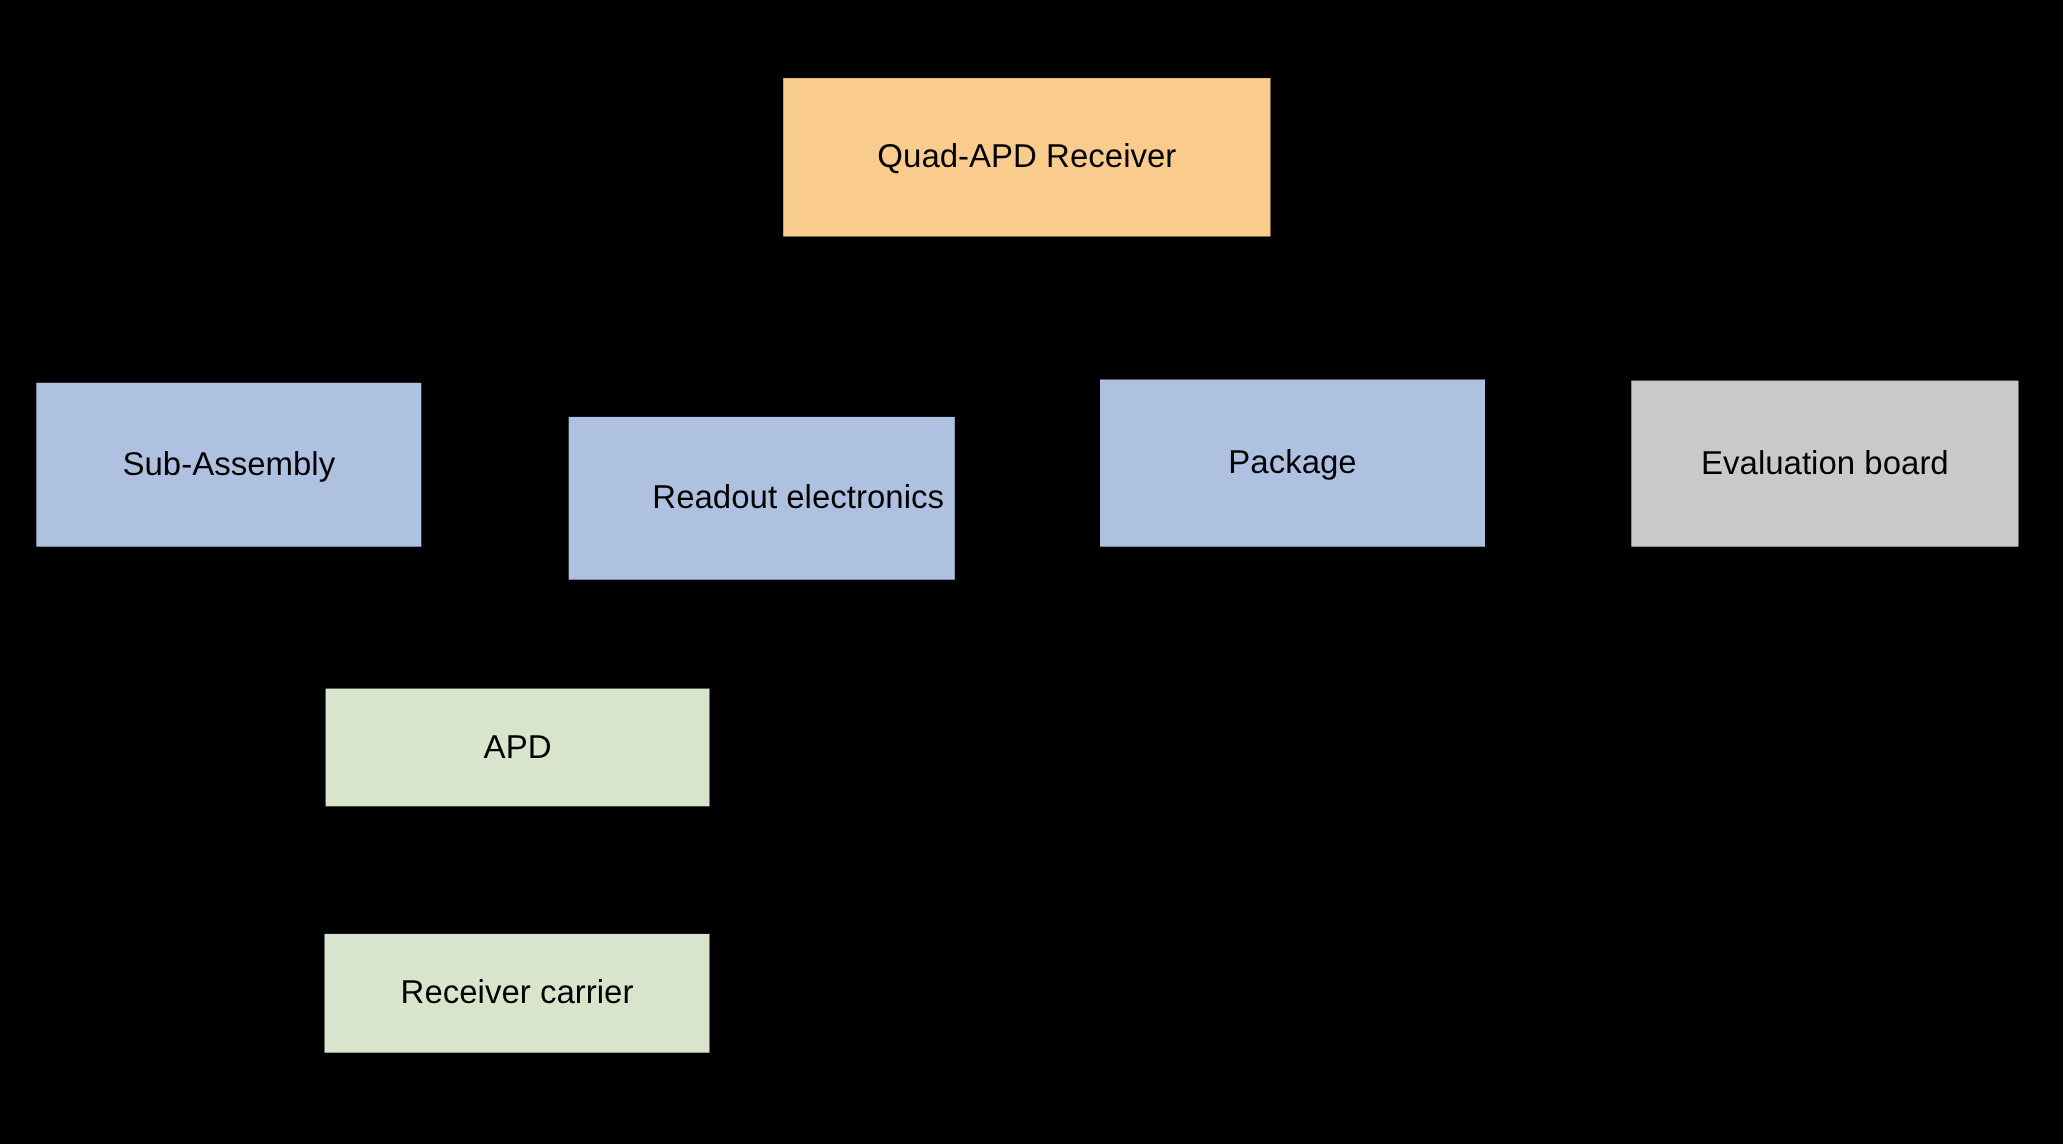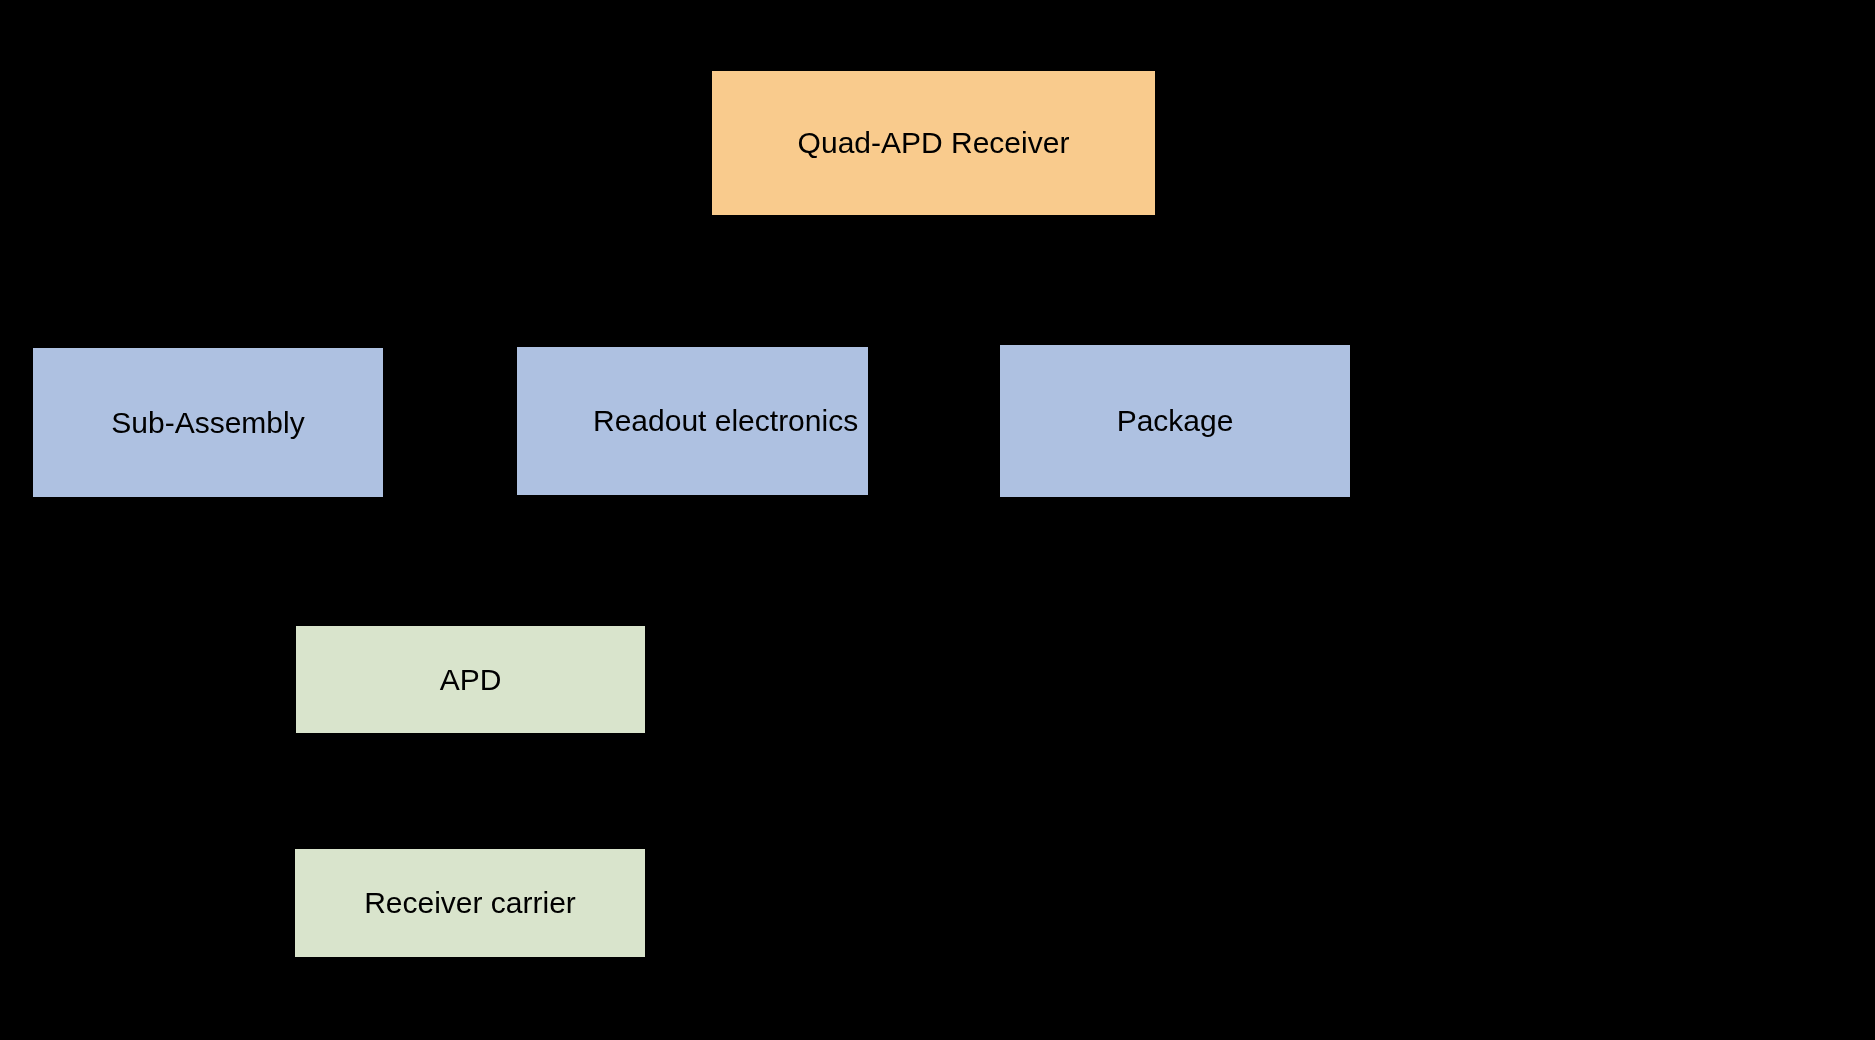--- a/index.html
+++ b/index.html
@@ -50,28 +50,31 @@
 <div class="stage">
 
   <div class="node" id="n-quad-apd-receiver" style="background: rgb(249, 203, 141);">
     <span>Quad-APD Receiver</span>
   </div>
 
   <div class="node" id="n-sub-assembly" style="background: rgb(174, 193, 225);">
     <span>Sub-Assembly</span>
   </div>
 
-  <div class="node" id="n-readout-electronics" style="background: rgb(174, 193, 225);">
+  <div class="node" id="n-readout-electronics" style="background: rgb(174, 193, 225); margin-top: 32px;">
     <span>Readout electronics</span>
   </div>
 
   <div class="node" id="n-package" style="background: rgb(174, 193, 225);">
     <span>Package</span>
   </div>
 
+  <div class="node" id="n-evaluation-board" style="background: rgb(201, 201, 201);">
+    <span>Evaluation board</span>
+  </div>
 
   <div class="node" id="n-apd" style="background: rgb(217, 228, 204);">
     <span>APD</span>
   </div>
 
   <div class="node" id="n-ceramic-carrier" style="background: rgb(217, 228, 204);">
     <span>Receiver carrier</span>
   </div>
 
 </div>

